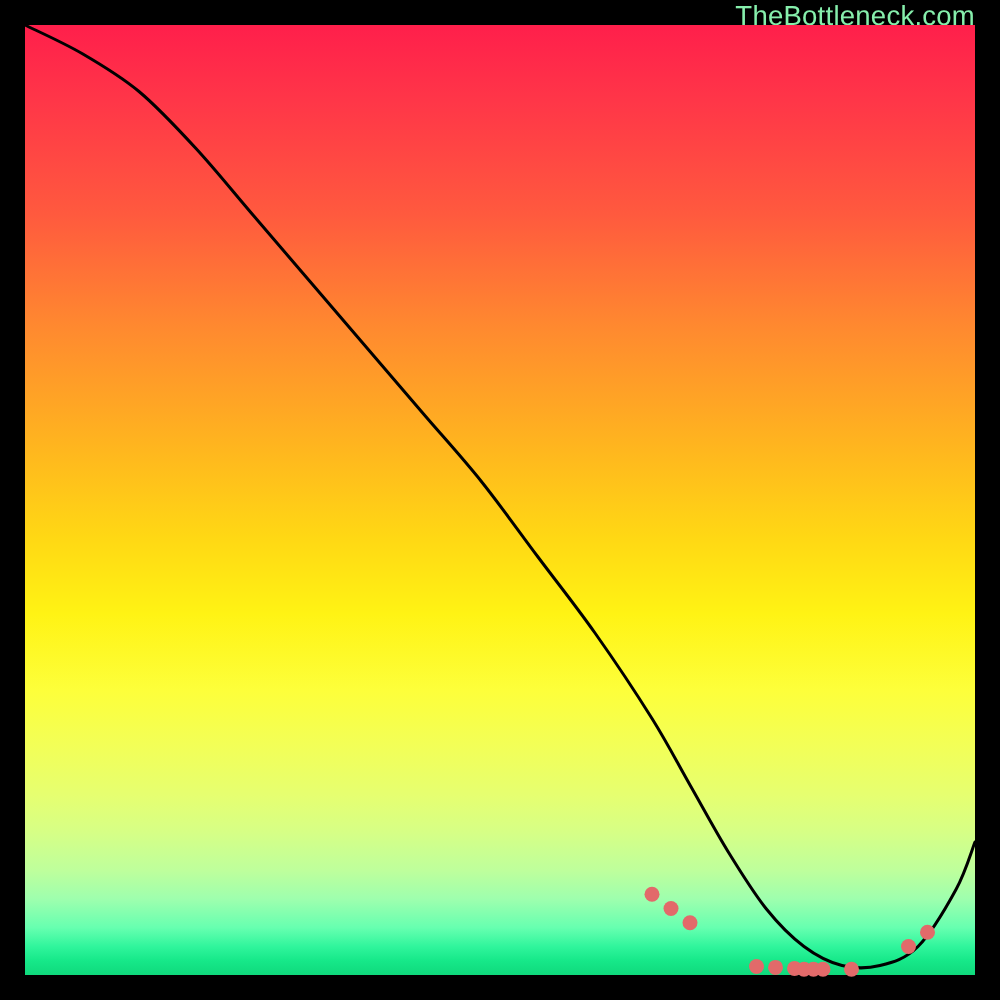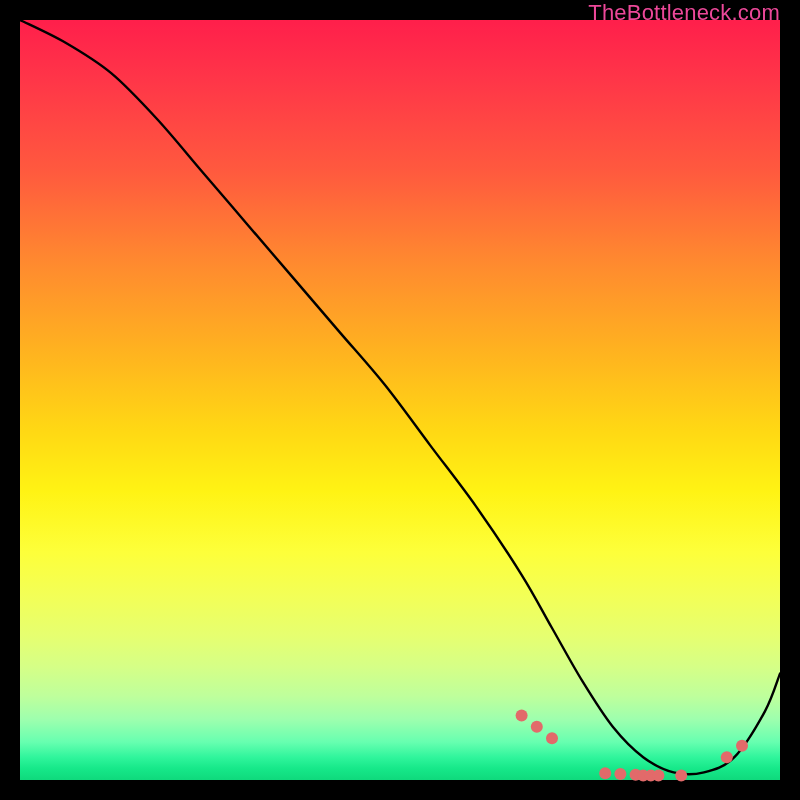--- a/index.html
+++ b/index.html
@@ -52,21 +52,21 @@
     left: 0;
     top: 0;
     width: 760px;
     height: 760px;
     overflow: visible;
   }
   .watermark {
     position: absolute;
     top: 0px;
     right: 20px;
-    color: #ec4899;
+    color: #86efac;
     font-size: 22px;
     font-weight: 500;
     letter-spacing: 0.2px;
     user-select: none;
   }
 </style>
 </head>
 <body>
 
 <div class="watermark">TheBottleneck.com</div>

